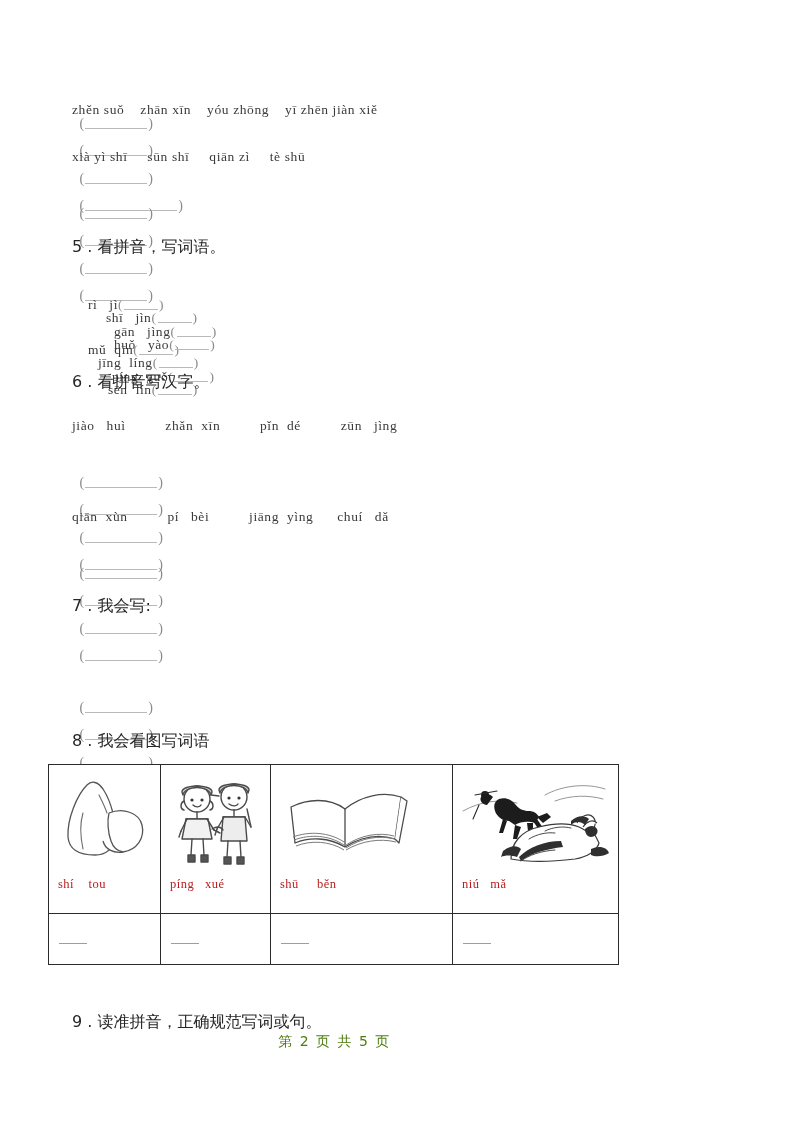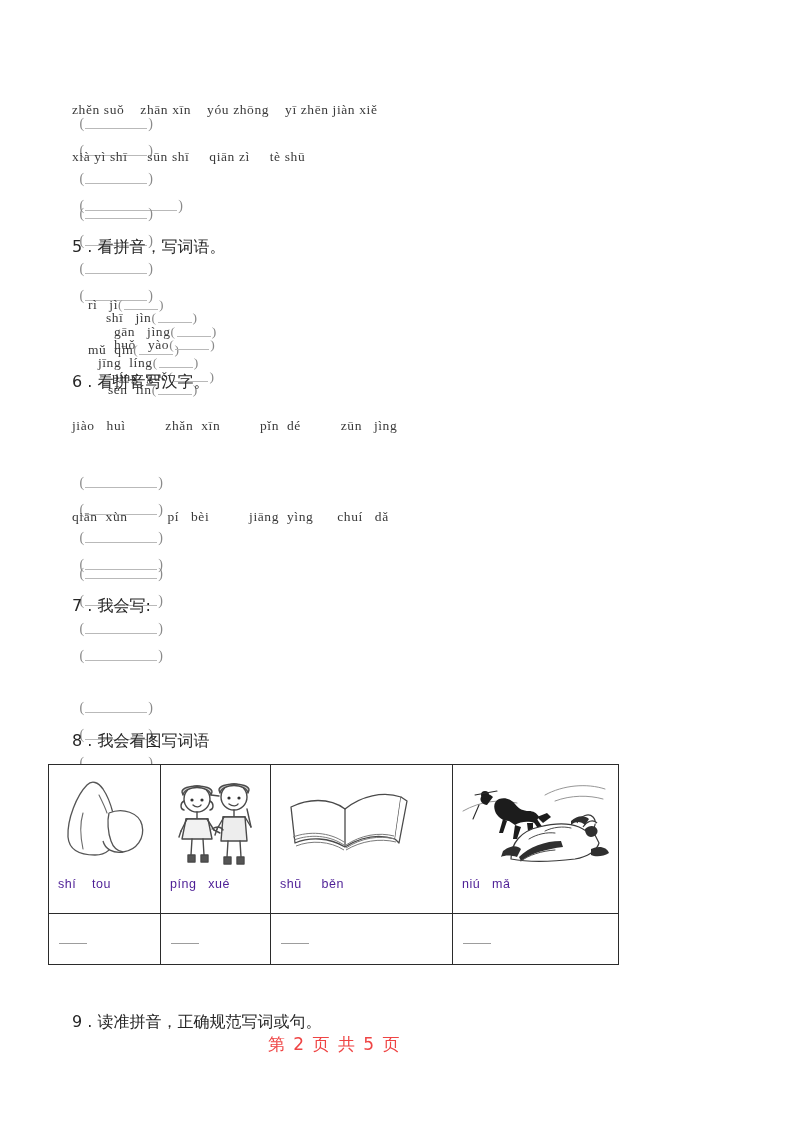--- a/index.html
+++ b/index.html
@@ -108,45 +108,45 @@
     position: relative;
   }
   .pic-box {
     height: 112px;
     display: flex;
     align-items: center;
     justify-content: center;
     overflow: hidden;
   }
   .pic-label {
-    font-family: Liberation Sans, sans-serif;
+    font-family: Liberation Serif, serif;
     font-size: 12.5px;
-    color: #4c1d95;
+    color: #b91c1c;
     padding-left: 9px;
     letter-spacing: 0.5px;
     white-space: pre;
   }
   .ans-line {
     position: absolute;
     left: 10px;
     top: 29px;
     width: 28px;
     border-bottom: 1px solid #9d9d9d;
   }
 
   
   .footer {
     position: absolute;
     top: 1033px;
     left: 0;
     width: 669px;
     text-align: center;
     font-family: "DejaVu Sans", "Liberation Sans", sans-serif;
-    font-size: 17px;
-    color: #ef4444;
+    font-size: 14px;
+    color: #4d7c0f;
     letter-spacing: 1.5px;
   }
 
   svg { display: block; }
 </style>
 </head>
 <body>
 
 <div class="page">
 

